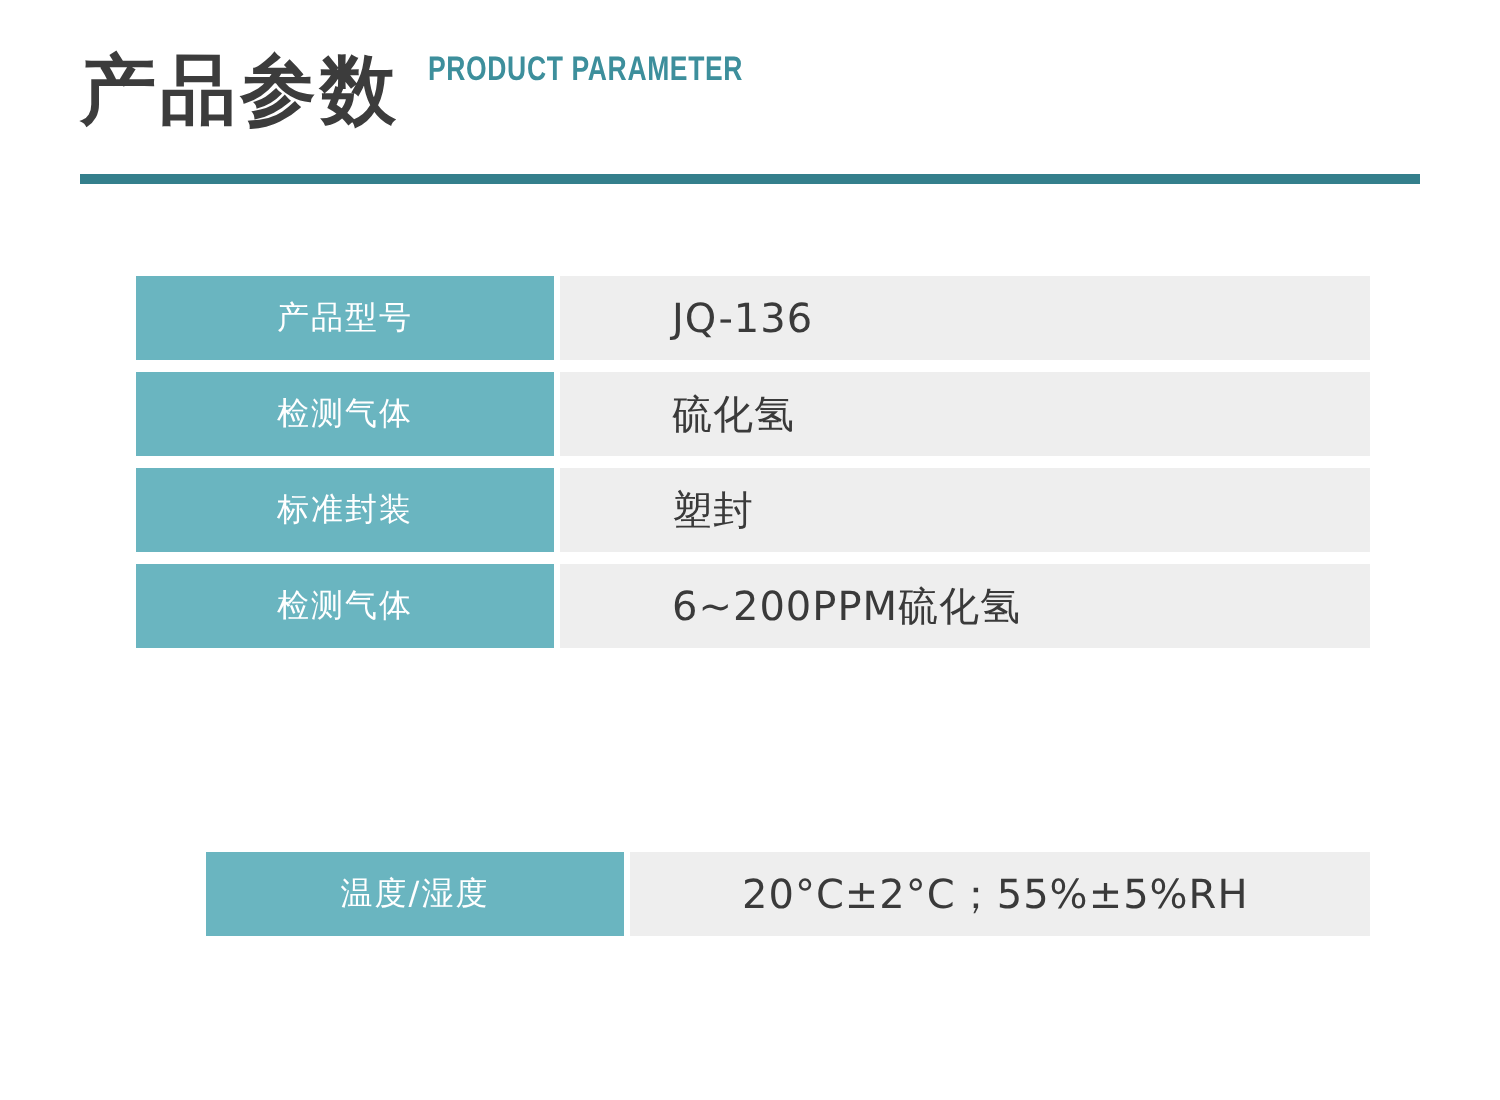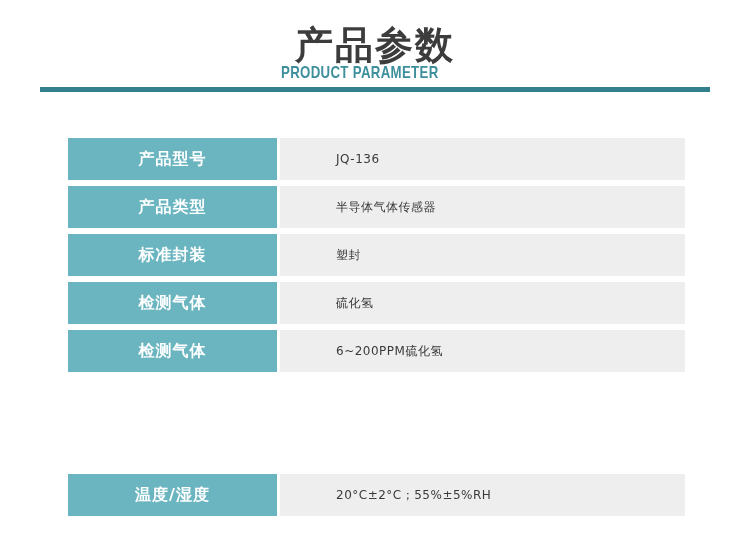--- a/index.html
+++ b/index.html
@@ -25,23 +25,22 @@
   
   .header {
     position: absolute;
     left: 40px;
     top: 26px;
     width: 670px;
     height: 68px;
   }
   .header-titles {
     display: flex;
-    align-items: center;
+    align-items: flex-start;
     height: 56px;
-    flex-direction: column;
   }
   .title-cn {
     font-size: 38px;
     font-weight: bold;
     color: #3c3c3c;
     letter-spacing: 2px;
     line-height: 1;
     font-family: "DejaVu Sans", "Liberation Sans", sans-serif;
   }
   .title-en {
@@ -74,43 +73,44 @@
     width: 617px;
   }
   .spec-row {
     display: flex;
     align-items: stretch;
     height: 42px;
     margin-bottom: 6px;
   }
   .spec-row:last-child {
     margin-bottom: 0;
+    margin-left: 35px;
   }
   .spec-label {
     width: 209px;
     flex: 0 0 209px;
     background: #6ab5c0;
     color: #ffffff;
     font-size: 16px;
-    font-weight: bold;
+    font-weight: normal;
     display: flex;
     align-items: center;
     justify-content: center;
     letter-spacing: 1px;
     font-family: "DejaVu Sans", "Liberation Sans", sans-serif;
   }
   .spec-gap {
     flex: 0 0 3px;
     background: #ffffff;
   }
   .spec-value {
     flex: 1 1 auto;
     background: #eeeeee;
     color: #3a3a3a;
-    font-size: 12px;
+    font-size: 20px;
     display: flex;
     align-items: center;
     padding-left: 56px;
     box-sizing: border-box;
     letter-spacing: 0.5px;
     font-family: "DejaVu Sans", "Liberation Sans", sans-serif;
   }
 </style>
 </head>
 <body>
@@ -126,36 +126,31 @@
   </div>
 
   <div class="spec-table">
 
     <div class="spec-row">
       <div class="spec-label">产品型号</div>
       <div class="spec-gap"></div>
       <div class="spec-value">JQ-136</div>
     </div>
 
+
     <div class="spec-row">
-      <div class="spec-label">产品类型</div>
+      <div class="spec-label">检测气体</div>
       <div class="spec-gap"></div>
-      <div class="spec-value">半导体气体传感器</div>
+      <div class="spec-value">硫化氢</div>
     </div>
 
     <div class="spec-row">
       <div class="spec-label">标准封装</div>
       <div class="spec-gap"></div>
       <div class="spec-value">塑封</div>
-    </div>
-
-    <div class="spec-row">
-      <div class="spec-label">检测气体</div>
-      <div class="spec-gap"></div>
-      <div class="spec-value">硫化氢</div>
     </div>
 
     <div class="spec-row">
       <div class="spec-label">检测气体</div>
       <div class="spec-gap"></div>
       <div class="spec-value">6~200PPM硫化氢</div>
     </div>
 
     <div class="spec-row">
       <div class="spec-gap"></div>

